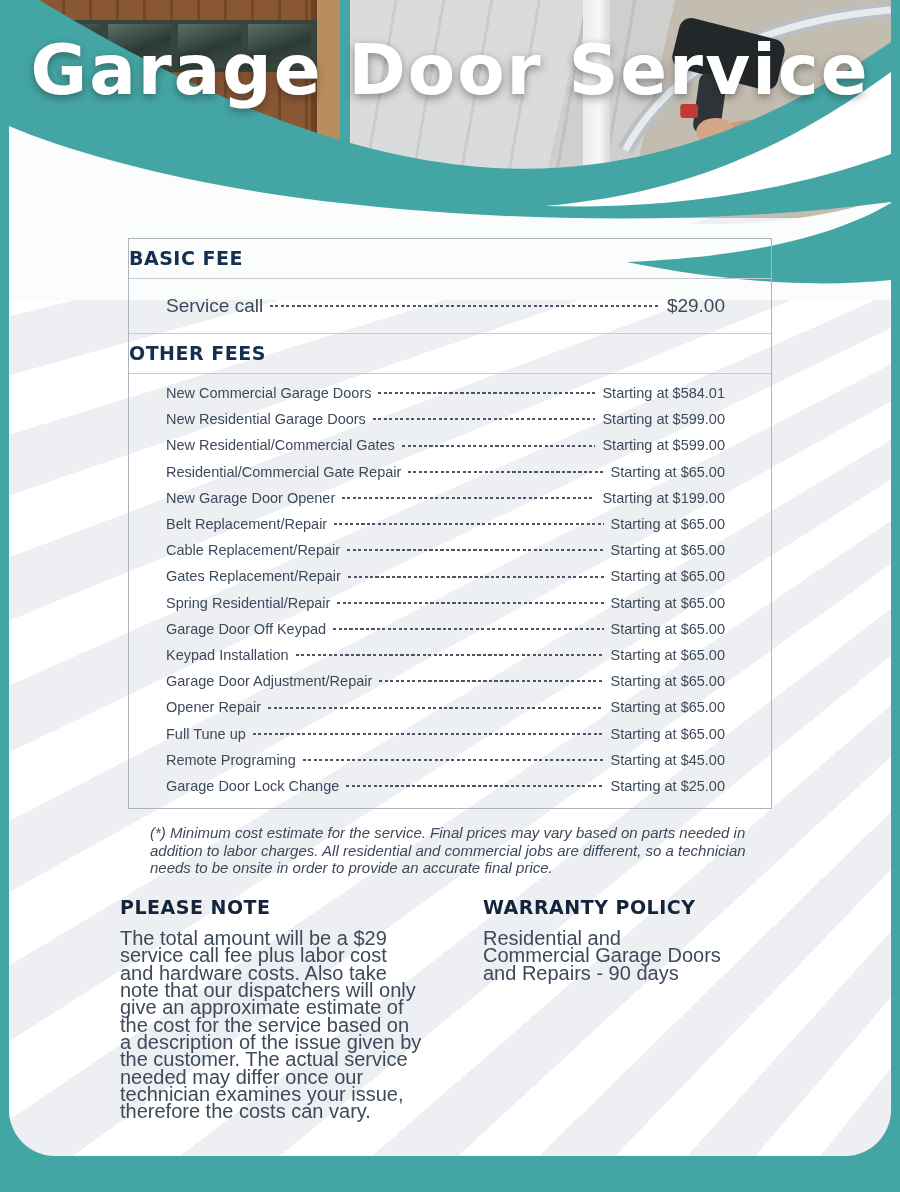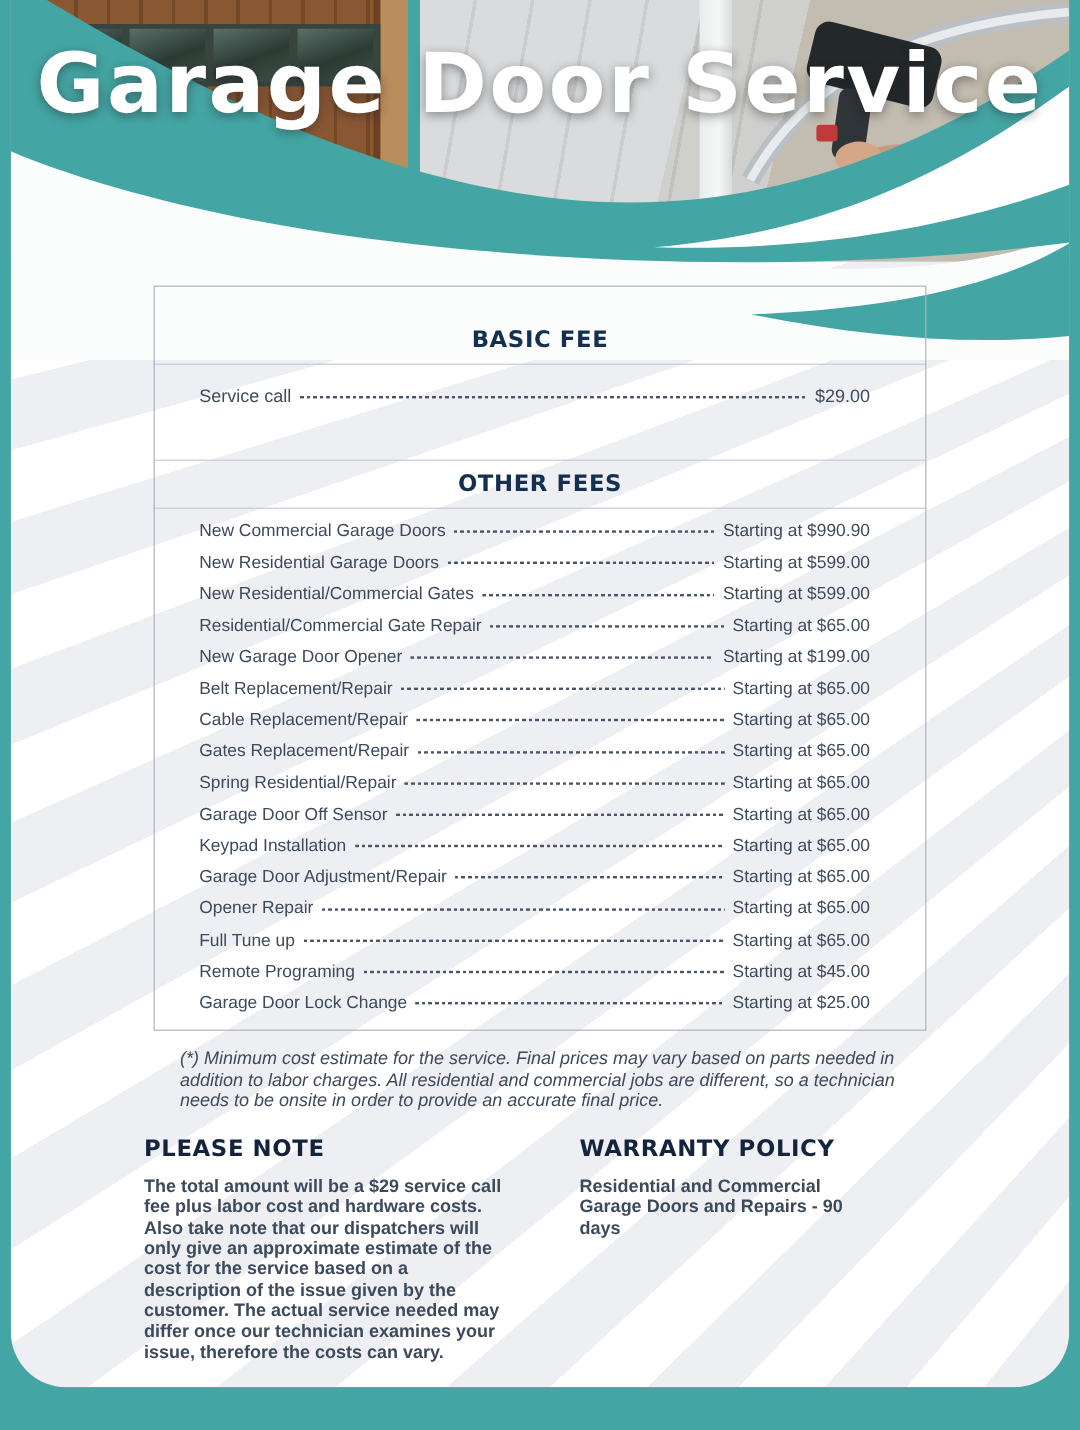--- a/index.html
+++ b/index.html
@@ -58,51 +58,50 @@
   
   .content { position:relative; z-index:5; margin-top:-62px; }
   .price-title {
     width:max-content; margin:0 auto 13px auto;
     font-family:"DejaVu Sans", sans-serif; font-weight:bold;
     font-size:29px; letter-spacing:1px; color:#151515;
     text-decoration:underline; text-underline-offset:7px; text-decoration-thickness:3px;
   }
   .fee-box { width:644px; margin:0 auto; border:1px solid #aeb3c0; }
   .section-head {
-    text-align:center; padding:8px 0 9px 0;
+    text-align:left; padding:8px 0 9px 0;
     font-family:"DejaVu Sans", sans-serif; font-weight:bold;
     font-size:19px; color:#14304e; letter-spacing:.5px;
     border-bottom:1px solid #c6cad4;
-    margin-top:25px;
   }
   .section-head + .section-head, .rows + .section-head { border-top:1px solid #c6cad4; }
   .rows { padding:6px 46px 9px 37px; }
   .rows.basic { padding:12px 46px 12px 37px; }
   .fee-row { display:flex; align-items:baseline; color:#3d4a5c; font-size:14.5px; line-height:26.2px; }
-  .rows.basic .fee-row { font-size:15px; line-height:30px;justify-content:center; }
+  .rows.basic .fee-row { font-size:19px; line-height:30px;justify-content:center; }
   .fee-label { white-space:nowrap; }
   .fee-price { white-space:nowrap; }
   .leader {
     flex:1; height:2px; margin:auto 7px; min-width:20px;
     background:repeating-linear-gradient(90deg,#4a5668 0 3px, transparent 3px 5.5px);
   }
 
   .footnote {
     width:600px; margin:15px auto 0 auto;
     font-size:15px; line-height:17.3px; color:#3d4a5c;font-style:italic;
   }
 
   .cols { display:flex; width:660px; margin:20px auto 0 auto; gap:33px; }
   .col-left { width:330px; }
   .col-right { flex:1; }
   .col-head {
     font-family:"DejaVu Sans", sans-serif; font-weight:bold;
     font-size:19px; letter-spacing:.5px; color:#14243c; margin-bottom:12px;
   }
-  .col-body { font-size:15px; line-height:17.3px; color:#3d4a5c;font-weight:bold; }
+  .col-body { font-size:20px; line-height:17.3px; color:#3d4a5c; }
   .col-left .col-body { width:305px; }
   .col-right .col-body { width:250px; }
 </style>
 </head>
 <body>
 
 <div class="card">
 
   <div class="header">
     <div class="photos">
@@ -157,21 +156,21 @@
             <span class="fee-label">Service call</span>
             <span class="leader"></span>
             <span class="fee-price">$29.00</span>
           </div>
         </div>
       <div class="section-head">OTHER FEES</div>
       <div class="rows">
           <div class="fee-row">
             <span class="fee-label">New Commercial Garage Doors</span>
             <span class="leader"></span>
-            <span class="fee-price">Starting at $990.90</span>
+            <span class="fee-price">Starting at $584.01</span>
           </div>
           <div class="fee-row">
             <span class="fee-label">New Residential Garage Doors</span>
             <span class="leader"></span>
             <span class="fee-price">Starting at $599.00</span>
           </div>
           <div class="fee-row">
             <span class="fee-label">New Residential/Commercial Gates</span>
             <span class="leader"></span>
             <span class="fee-price">Starting at $599.00</span>
@@ -200,21 +199,21 @@
             <span class="fee-label">Gates Replacement/Repair</span>
             <span class="leader"></span>
             <span class="fee-price">Starting at $65.00</span>
           </div>
           <div class="fee-row">
             <span class="fee-label">Spring Residential/Repair</span>
             <span class="leader"></span>
             <span class="fee-price">Starting at $65.00</span>
           </div>
           <div class="fee-row">
-            <span class="fee-label">Garage Door Off Sensor</span>
+            <span class="fee-label">Garage Door Off Keypad</span>
             <span class="leader"></span>
             <span class="fee-price">Starting at $65.00</span>
           </div>
           <div class="fee-row">
             <span class="fee-label">Keypad Installation</span>
             <span class="leader"></span>
             <span class="fee-price">Starting at $65.00</span>
           </div>
           <div class="fee-row">
             <span class="fee-label">Garage Door Adjustment/Repair</span>

